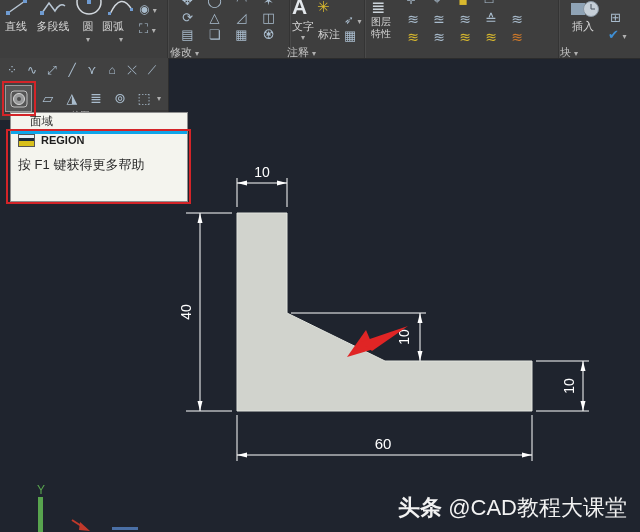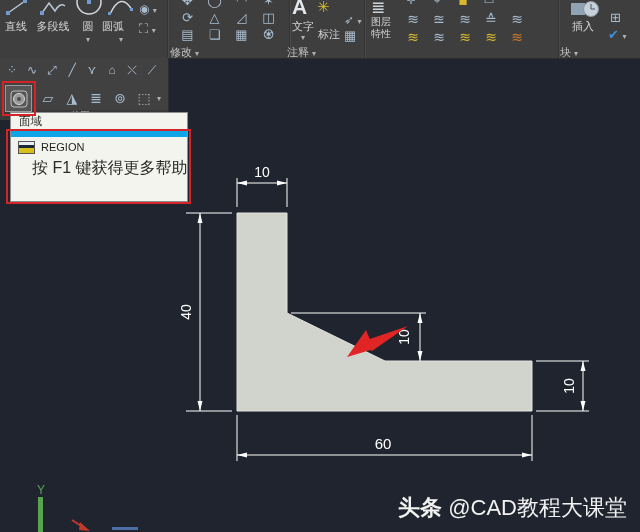--- a/index.html
+++ b/index.html
@@ -51,33 +51,33 @@
     display:flex;align-items:center;justify-content:center;
   }
   
   .redbox{position:absolute;border:2px solid #d42428;background:transparent;z-index:6;}
   
   .tooltip{
     position:absolute;left:10px;top:112px;width:176px;height:88px;
     background:#f4f4ee;border:1px solid #8f8f8f;z-index:5;
     color:#1e1e1e;font-size:11px;
   }
-  .tt-title{height:17px;line-height:17px;padding-left:8px;font-size:11.5px;}
+  .tt-title{height:17px;line-height:17px;padding-left:19px;font-size:11.5px;}
   .tt-desc{
     border-top:1px solid #c9c9c3;height:25px;line-height:25px;padding-left:7px;
     font-size:10px;white-space:nowrap;overflow:hidden;color:#2a2a2a;
   }
   .tt-cmd{
-    border-top:7px solid #0ea5e9;height:20px;display:flex;align-items:center;
-    padding-left:7px;font-weight:normal;font-size:11px;
+    border-top:4px solid #0ea5e9;height:20px;display:flex;align-items:flex-start;
+    padding-left:7px;font-weight:bold;font-size:11px;
   }
   .tt-cmd-icon{width:15px;height:11px;margin-right:6px;display:inline-block;
     background:linear-gradient(180deg,#e8eef4 0 30%,#1b2a38 30% 58%,#d8c01c 58% 100%);
     border:1px solid #555;}
-  .tt-help{height:22px;line-height:22px;padding-left:21px;font-size:16px;color:#2a2a2a;white-space:nowrap;}
+  .tt-help{height:22px;line-height:22px;padding-left:7px;font-size:13px;color:#2a2a2a;white-space:nowrap;}
   
   #cad{position:absolute;left:0;top:0;z-index:1;}
   .watermark{
     position:absolute;right:13px;top:493px;z-index:1;color:#f2f2f2;font-size:22px;white-space:nowrap;
   }
   .watermark b{font-weight:bold;}
 </style>
 </head>
 <body>
 

